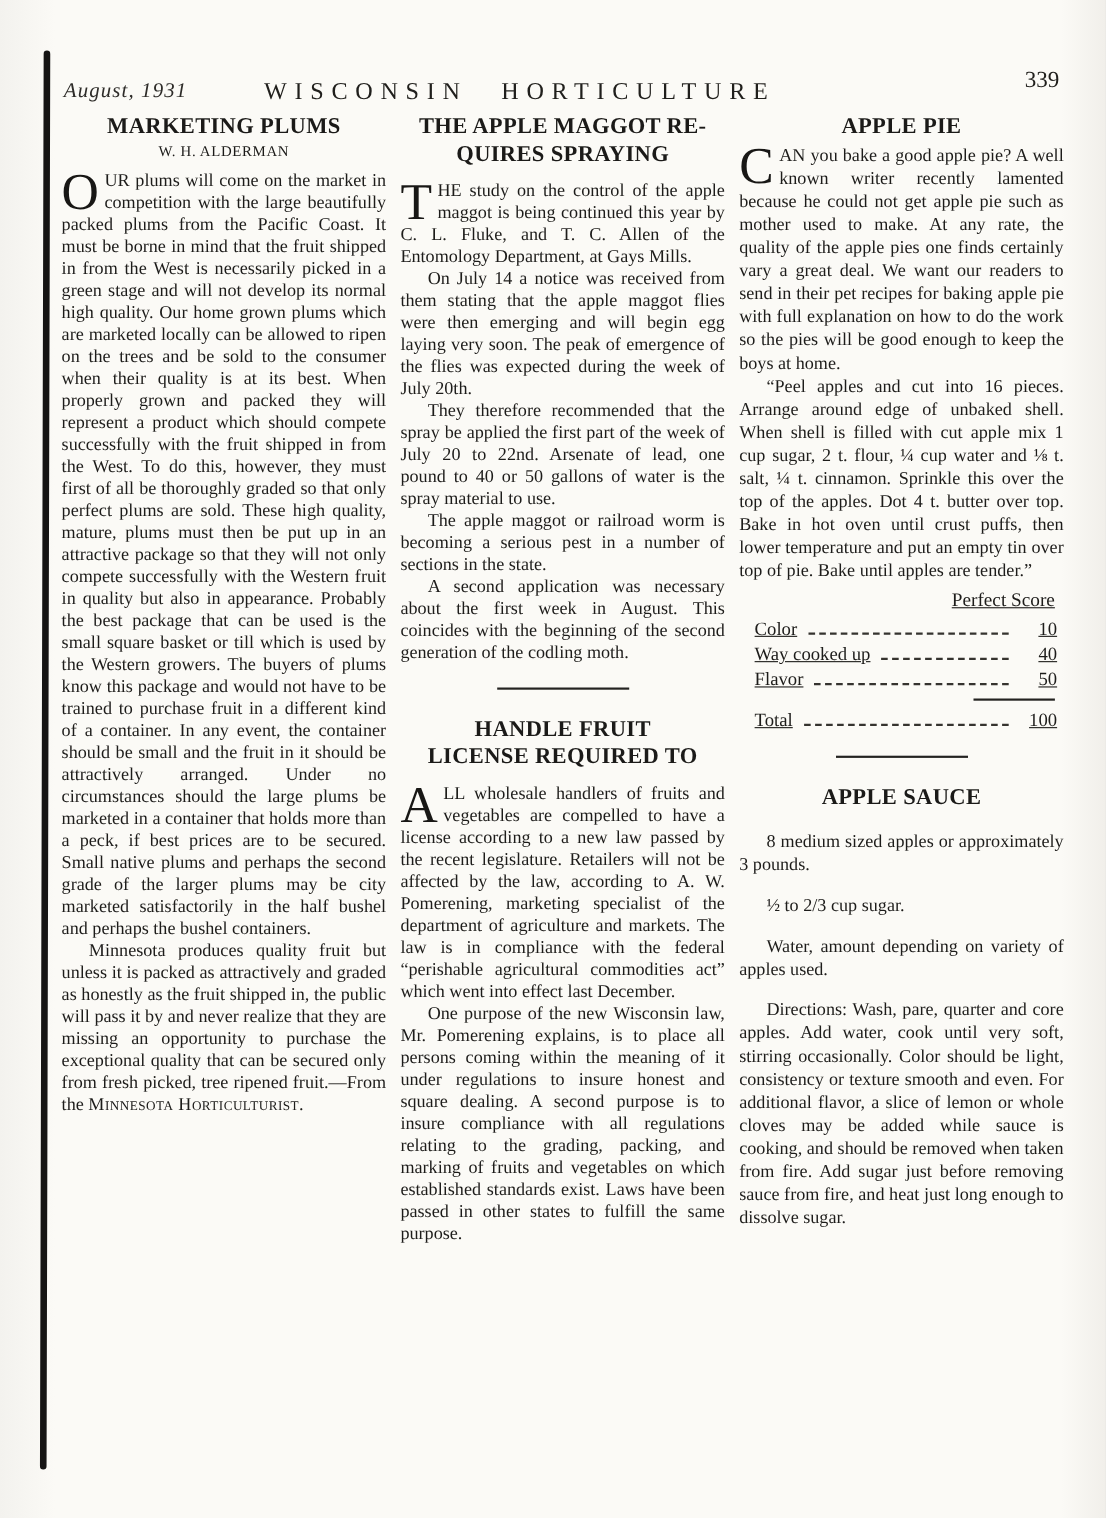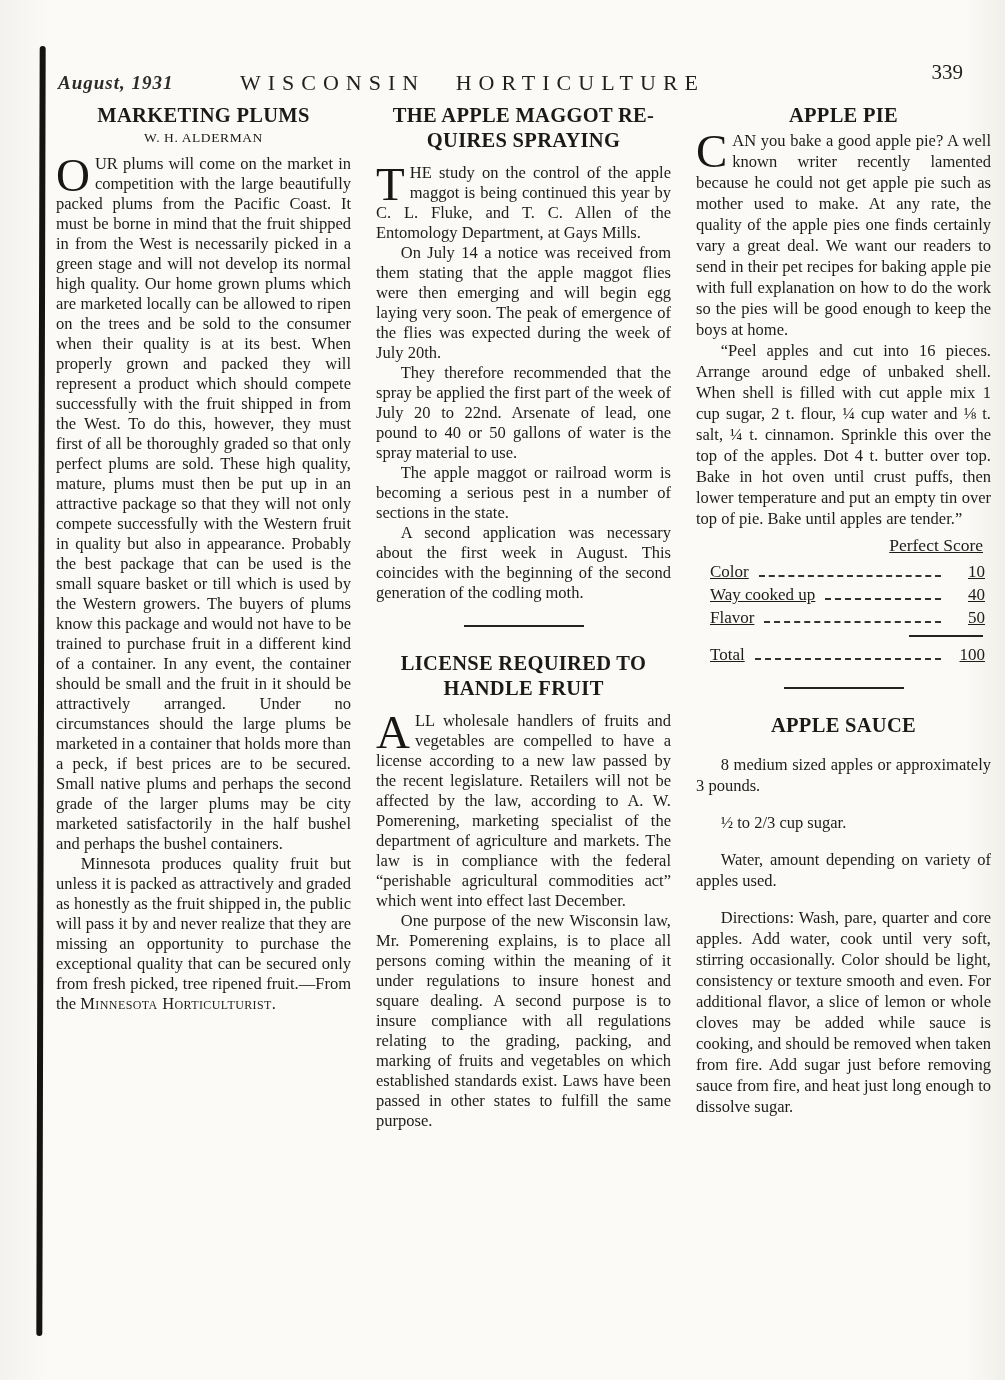--- a/index.html
+++ b/index.html
@@ -13,32 +13,32 @@
     position:relative;width:1005px;height:1380px;overflow:hidden;
     background:linear-gradient(90deg,#f3f2ee 0,#fbfaf6 5%,#fbfaf6 96%,#f1efea 100%);
   }
   .binding-bar{
     position:absolute;left:38px;top:46px;width:6px;height:1290px;
     background:#151413;border-radius:3px;transform:rotate(0.15deg);
   }
   
   .masthead{position:absolute;top:58px;left:0;width:100%;height:46px;}
   .issue-date{
-    position:absolute;left:58px;top:14px;font-style:italic;font-weight:bold;
+    position:absolute;left:58px;top:14px;font-style:italic;font-weight:normal;
     font-size:19px;color:#2e2c29;letter-spacing:1px;
   }
   .journal-title{
     position:absolute;left:0;right:60px;top:12px;text-align:center;
     font-size:22px;letter-spacing:7px;word-spacing:18px;color:#201f1c;
   }
   .page-number{position:absolute;right:42px;top:2px;font-size:21px;color:#201f1c;}
   
   .columns{
     position:absolute;left:56px;top:103px;width:912px;
-    display:flex;gap:25px;
+    display:flex;gap:13px;
   }
   .col{width:295px;flex:0 0 295px;}
   .art-title{
     margin:0 0 2px 0;font-size:20.5px;line-height:25px;font-weight:bold;
     text-align:center;letter-spacing:.3px;color:#1b1a18;
   }
   .byline{
     text-align:center;font-size:13.5px;font-weight:normal;letter-spacing:.6px;
     margin:2px 0 8px 0;color:#1b1a18;
   }
@@ -100,22 +100,22 @@
         <p class="indent">On July 14 a notice was received from them stating that the apple maggot flies were then emerging and will begin egg laying very soon. The peak of emergence of the flies was expected during the week of July 20th.</p>
         <p class="indent">They therefore recommended that the spray be applied the first part of the week of July 20 to 22nd. Arsenate of lead, one pound to 40 or 50 gallons of water is the spray material to use.</p>
         <p class="indent">The apple maggot or railroad worm is becoming a serious pest in a number of sections in the state.</p>
         <p class="indent">A second application was necessary about the first week in August. This coincides with the beginning of the second generation of the codling moth.</p>
       </article>
 
       <div class="divider tall"></div>
 
       <article>
         <h2 class="art-title two-line">
+          <div>HANDLE FRUIT</div>
           <div>LICENSE REQUIRED TO</div>
-          <div>HANDLE FRUIT</div>
         </h2>
         <p class="first"><span class="dropcap">A</span><span>LL wholesale handlers of fruits and vegetables are compelled to have a license according to a new law passed by the recent legislature. Retailers will not be affected by the law, according to A. W. Pomerening, marketing specialist of the department of agriculture and markets. The law is in compliance with the federal “perishable agricultural commodities act” which went into effect last December.</span></p>
         <p class="indent">One purpose of the new Wisconsin law, Mr. Pomerening explains, is to place all persons coming within the meaning of it under regulations to insure honest and square dealing. A second purpose is to insure compliance with all regulations relating to the grading, packing, and marking of fruits and vegetables on which established standards exist. Laws have been passed in other states to fulfill the same purpose.</p>
       </article>
     </section>
 
     <section class="col col3">
       <article>
         <h2 class="art-title">APPLE PIE</h2>
         <p class="first"><span class="dropcap">C</span><span>AN you bake a good apple pie?  A well known writer recently lamented because he could not get apple pie such as mother used to make. At any rate, the quality of the apple pies one finds certainly vary a great deal. We want our readers to send in their pet recipes for baking apple pie with full explanation on how to do the work so the pies will be good enough to keep the boys at home.</span></p>

